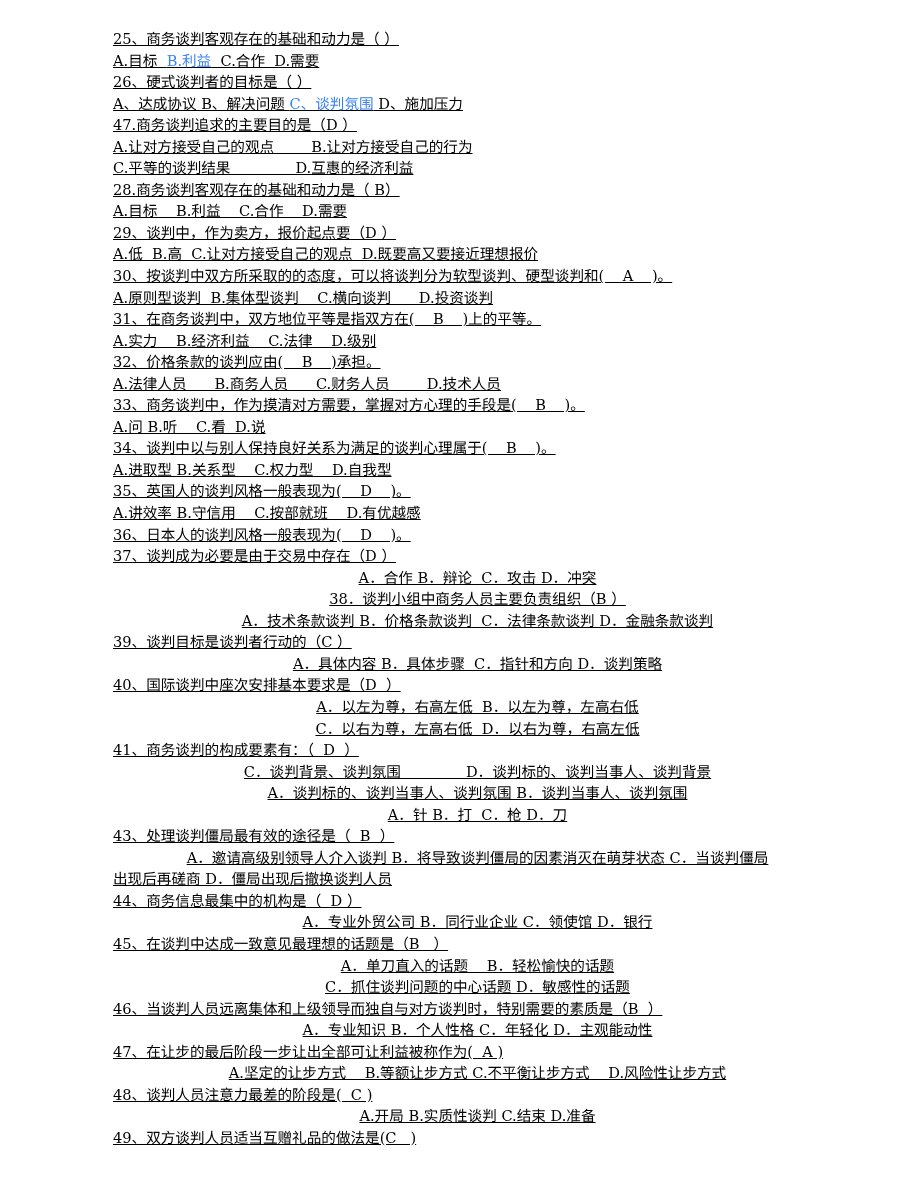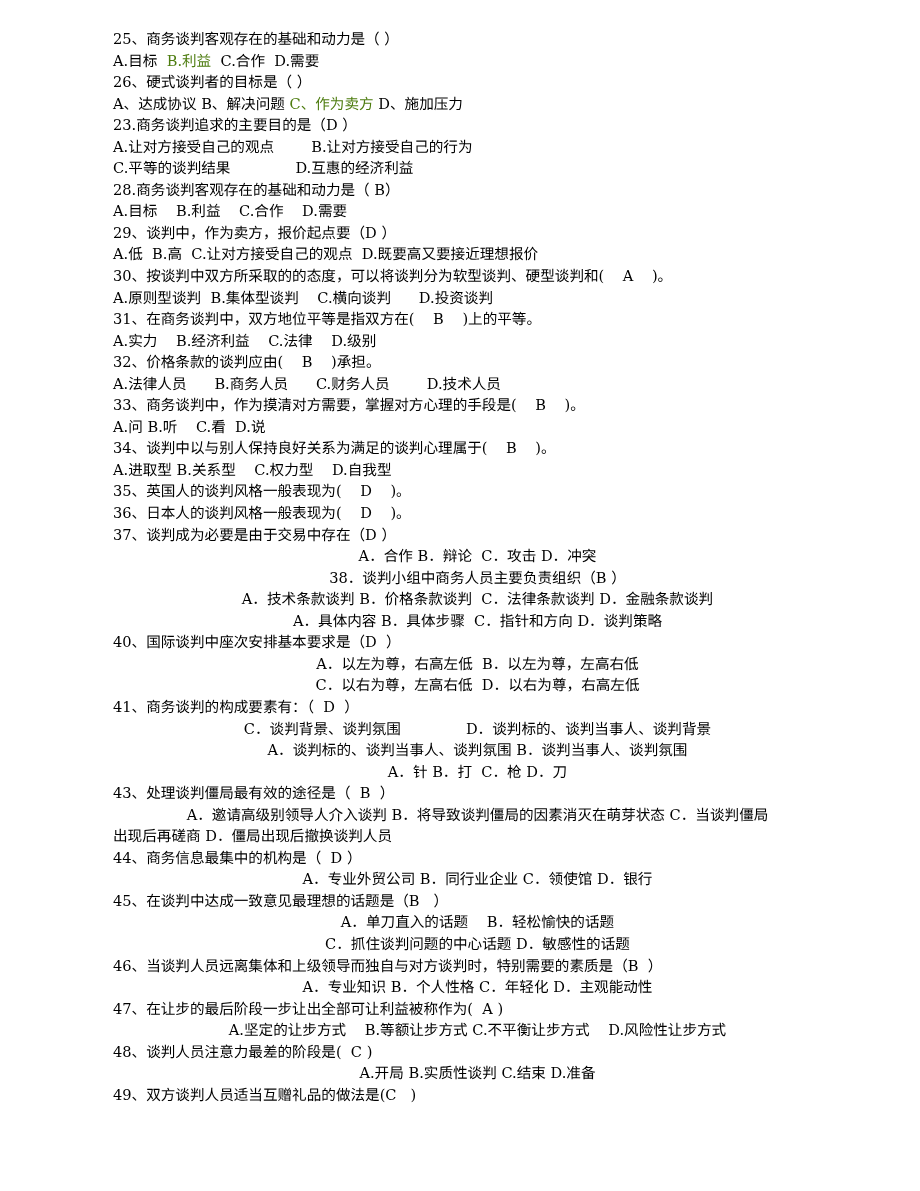--- a/index.html
+++ b/index.html
@@ -18,20 +18,21 @@
   #page {
     position: relative;
     width: 920px;
     height: 1191px;
     background: #ffffff;
     box-sizing: border-box;
     padding: 28px 85px 0 113px;
   }
   .doc-body {
     width: 722px;
+    text-decoration: underline;
   }
   .line {
     font-size: 14.6px;
     line-height: 21.55px;
     white-space: pre-wrap;
     word-break: break-all;
     letter-spacing: 0px;
     text-align: left;
   }
   
@@ -43,56 +44,58 @@
     text-indent: 0;
   }
   .opt-indent {
     padding-left: 7px;
     text-align: center;
   }
   .wrap {
     text-indent: 0;
   }
   .red {
-    color: #4d7c0f;
+    color: #3b82f6;
     text-align: right;
   }
 </style>
 </head>
 <body>
 
 <div id="page">
   <div class="doc-body" id="doc-body">
       <div class="line q">25、商务谈判客观存在的基础和动力是（ ）</div>
       <div class="line opt"><span>A.目标  </span><span class="red">B.利益</span><span>  C.合作  D.需要</span></div>
       <div class="line q">26、硬式谈判者的目标是（ ）</div>
-      <div class="line opt"><span>A、达成协议 B、解决问题 </span><span class="red">C、作为卖方</span><span> D、施加压力</span></div>
-      <div class="line q">23.商务谈判追求的主要目的是（D ）</div>
+      <div class="line opt"><span>A、达成协议 B、解决问题 </span><span class="red">C、谈判氛围</span><span> D、施加压力</span></div>
+      <div class="line q">47.商务谈判追求的主要目的是（D ）</div>
       <div class="line opt">A.让对方接受自己的观点        B.让对方接受自己的行为</div>
       <div class="line opt">C.平等的谈判结果              D.互惠的经济利益</div>
       <div class="line q">28.商务谈判客观存在的基础和动力是（ B）</div>
       <div class="line opt">A.目标    B.利益    C.合作    D.需要</div>
       <div class="line q">29、谈判中，作为卖方，报价起点要（D ）</div>
       <div class="line opt">A.低  B.高  C.让对方接受自己的观点  D.既要高又要接近理想报价</div>
       <div class="line q">30、按谈判中双方所采取的的态度，可以将谈判分为软型谈判、硬型谈判和(    A    )。</div>
       <div class="line opt">A.原则型谈判  B.集体型谈判    C.横向谈判      D.投资谈判</div>
       <div class="line q">31、在商务谈判中，双方地位平等是指双方在(    B    )上的平等。</div>
       <div class="line opt">A.实力    B.经济利益    C.法律    D.级别</div>
       <div class="line q">32、价格条款的谈判应由(    B    )承担。</div>
       <div class="line opt">A.法律人员      B.商务人员      C.财务人员        D.技术人员</div>
       <div class="line q">33、商务谈判中，作为摸清对方需要，掌握对方心理的手段是(    B    )。</div>
       <div class="line opt">A.问 B.听    C.看  D.说</div>
       <div class="line q">34、谈判中以与别人保持良好关系为满足的谈判心理属于(    B    )。</div>
       <div class="line opt">A.进取型 B.关系型    C.权力型    D.自我型</div>
       <div class="line q">35、英国人的谈判风格一般表现为(    D    )。</div>
+      <div class="line opt">A.讲效率 B.守信用    C.按部就班    D.有优越感</div>
       <div class="line q">36、日本人的谈判风格一般表现为(    D    )。</div>
       <div class="line q">37、谈判成为必要是由于交易中存在（D ）</div>
       <div class="line opt opt-indent">A．合作 B．辩论  C．攻击 D．冲突</div>
       <div class="line q opt-indent">38．谈判小组中商务人员主要负责组织（B ）</div>
       <div class="line opt opt-indent">A．技术条款谈判 B．价格条款谈判  C．法律条款谈判 D．金融条款谈判</div>
+      <div class="line q">39、谈判目标是谈判者行动的（C ）</div>
       <div class="line opt opt-indent">A．具体内容 B．具体步骤  C．指针和方向 D．谈判策略</div>
       <div class="line q">40、国际谈判中座次安排基本要求是（D  ）</div>
       <div class="line opt opt-indent">A．以左为尊，右高左低  B．以左为尊，左高右低</div>
       <div class="line opt opt-indent">C．以右为尊，左高右低  D．以右为尊，右高左低</div>
       <div class="line q">41、商务谈判的构成要素有：（  D  ）</div>
       <div class="line opt opt-indent">C．谈判背景、谈判氛围              D．谈判标的、谈判当事人、谈判背景</div>
       <div class="line opt opt-indent">A．谈判标的、谈判当事人、谈判氛围 B．谈判当事人、谈判氛围</div>
       <div class="line opt opt-indent">A．针 B．打  C．枪 D．刀</div>
       <div class="line q">43、处理谈判僵局最有效的途径是（  B  ）</div>
       <div class="line opt opt-indent">A．邀请高级别领导人介入谈判 B．将导致谈判僵局的因素消灭在萌芽状态 C．当谈判僵局</div>

